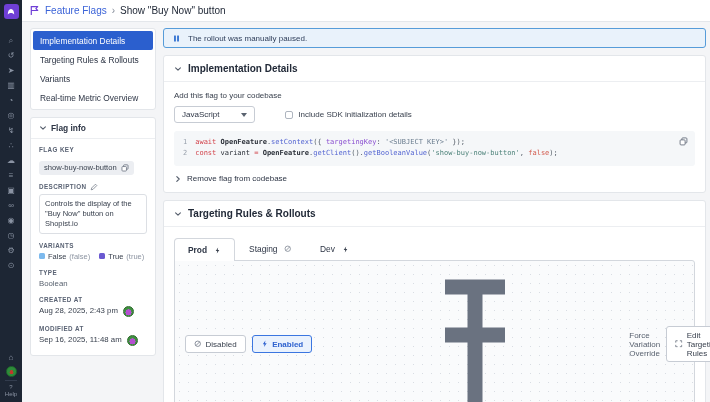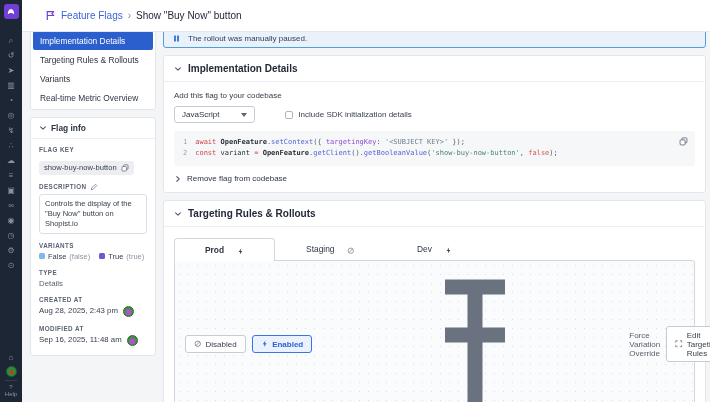--- a/index.html
+++ b/index.html
@@ -16,22 +16,22 @@
   .rail-ic { color:#8a93a3; font-size:8px; line-height:15px; height:15px; width:100%;
     text-align:center; cursor:pointer; }
   .rail-bottom { margin-top:auto; display:flex; flex-direction:column; align-items:center; gap:3px; padding-bottom:4px; }
   .rail-org { color:#8a93a3; font-size:8px; line-height:10px; }
   .mascot { width:11px; height:11px; border-radius:50%;
     background:radial-gradient(circle at 50% 58%, #c0392b 0 28%, #2e8b3a 30%); border:1px solid #1f6b2c; }
   .rail-help { border-top:1px solid #323c4d; width:100%; text-align:center; padding-top:3px;
     color:#8a93a3; font-size:6px; line-height:7px; cursor:pointer; }
 
   
-  .topbar { position:absolute; left:22px; top:0; width:688px; height:32px; background:#fff;
-    border-bottom:1px solid #e4e7eb; display:flex; align-items:center; gap:5px; padding:0 23px; z-index:10; }
+  .topbar { position:absolute; left:22px; top:0; width:688px; height:22px; background:#fff;
+    border-bottom:1px solid #e4e7eb; display:flex; align-items:center; gap:5px; padding:0 7px; z-index:10; }
   .crumb-ic { color:#6f3fd6; width:11px; height:11px; }
   .crumb-product { color:#3b63d8; font-size:10px; cursor:pointer; }
   .crumb-sep { color:#828a97; font-size:10px; }
   .crumb-page { color:#222a38; font-size:10px; }
 
   .card { background:#fff; border:1px solid #e3e6ea; border-radius:3px; }
 
   
   .sidebar { position:absolute; left:30px; top:28px; width:126px; }
   .nav-card { padding:2px; }
@@ -84,21 +84,21 @@
   .lineno { color:#9aa2ad; margin-right:8px; }
   .tk-kw { color:#d2434b; } .tk-op { color:#d2434b; }
   .tk-obj { color:#2a2f38; font-weight:bold; } .tk-id { color:#2a2f38; }
   .tk-p { color:#57606a; } .tk-fn { color:#5465d2; } .tk-prop { color:#8a4fd0; }
   .tk-str { color:#6b7d8f; } .tk-str2 { color:#4b8178; } .tk-bool { color:#d2584b; }
   .code-copy { position:absolute; right:7px; top:6px; width:9px; height:9px; color:#6a7280; cursor:pointer; }
   .remove-row { display:flex; align-items:center; gap:5px; margin-top:8px; font-size:8px; color:#2c3444; cursor:pointer; }
 
   
   .tabs { display:flex; align-items:flex-end; margin-top:1px; }
-  .tab { display:flex; align-items:flex-end; gap:13px; font-size:8.4px; padding:6px 30px; color:#2c3444;
+  .tab { display:flex; align-items:center; gap:7px; font-size:8.4px; padding:6px 13px; color:#2c3444;
     border:1px solid transparent; border-bottom:none; cursor:pointer; }
   .tab.active { background:#fff; border-color:#d3d7dd; border-radius:4px 4px 0 0; font-weight:bold; margin-bottom:-1px; }
   .tab-bolt { width:7px; height:7px; color:#39414e; }
   .tab-slash { width:7.5px; height:7.5px; color:#7a828f; }
   .panel { border:1px solid #d3d7dd; border-radius:0 3px 3px 3px; background-color:#fafbfc;
     background-image:radial-gradient(#d9dde3 0.9px, transparent 1px); background-size:9px 9px;
     padding:8px 10px; height:190px; }
   .ctrl-row { display:flex; align-items:center; gap:6px; }
   .btn { display:inline-flex; align-items:center; gap:4px; font-size:8px; padding:3.5px 8px;
     border-radius:3px; border:1px solid #c7ccd4; background:#fff; color:#39414e; cursor:pointer; }
@@ -248,21 +248,21 @@
           <span class="muted">(false)</span>
         </span>
         <span class="vr">
           <span class="sq" style="background:#6a59d1"></span>
           <span>True</span>
           <span class="muted">(true)</span>
         </span>
       </div>
 
       <div class="fi-label">TYPE</div>
-      <div class="type-val">Details</div>
+      <div class="type-val">Boolean</div>
 
       <div class="fi-label">CREATED AT</div>
       <div class="meta-row">
         <span>Aug 28, 2025, 2:43 pm</span>
         <span class="avatar"></span>
       </div>
 
       <div class="fi-label">MODIFIED AT</div>
       <div class="meta-row">
         <span>Sep 16, 2025, 11:48 am</span>

